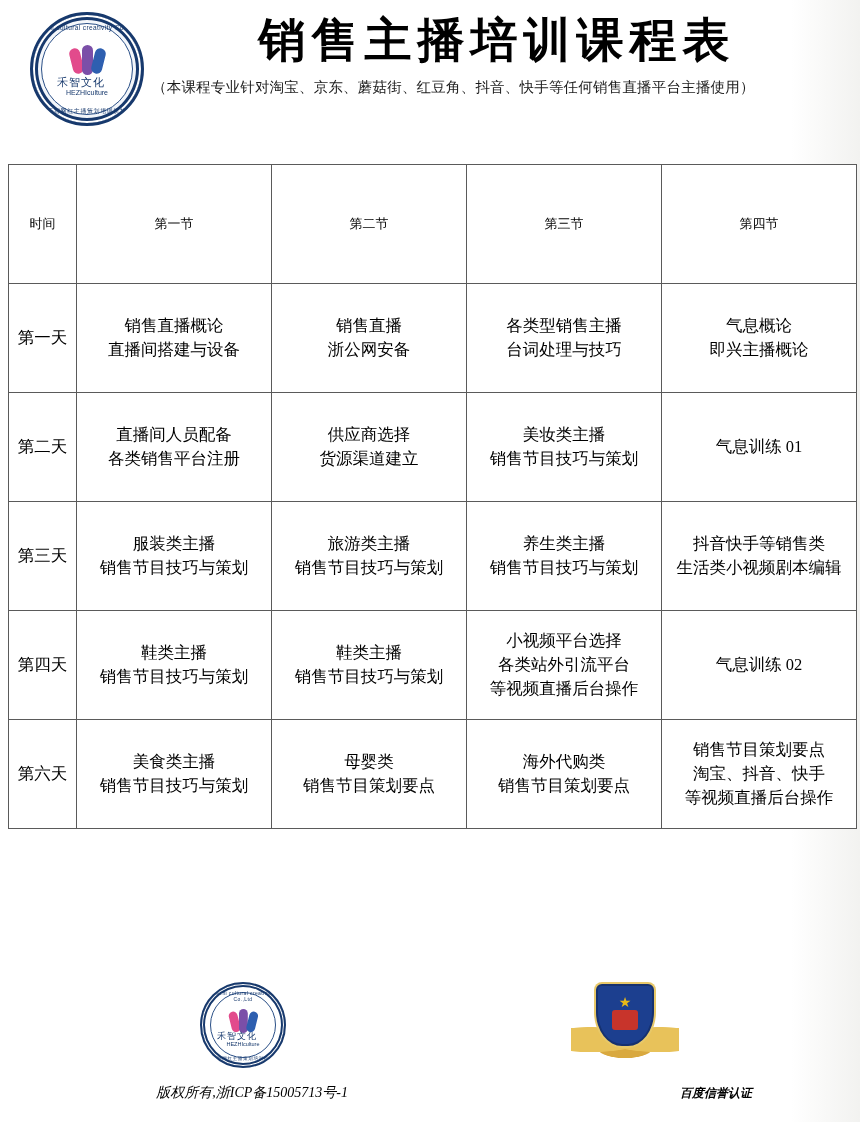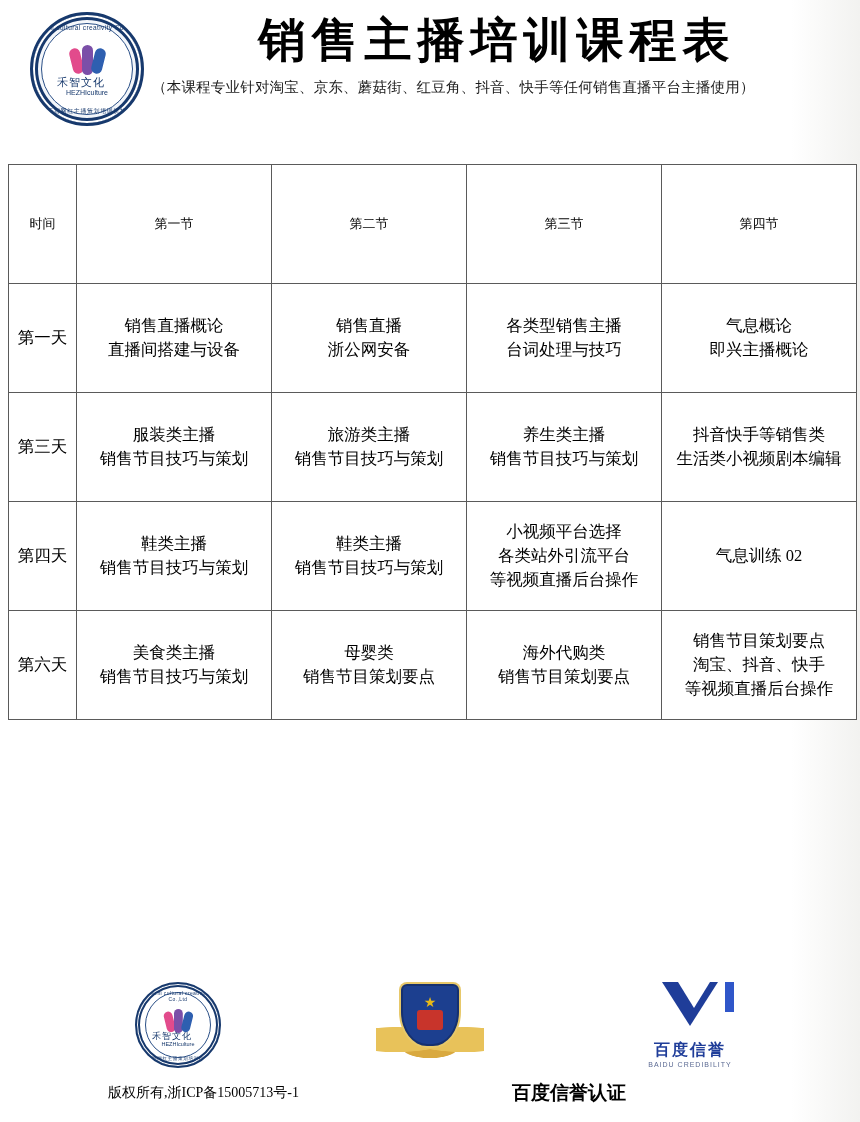--- a/index.html
+++ b/index.html
@@ -314,27 +314,28 @@
   .footer-texts {
     display: flex;
     align-items: center;
     justify-content: space-around;
     height: 46px;
     padding: 0 26px;
     box-sizing: border-box;
   }
   .footer-text {
     width: 240px;
-    text-align: left;
+    text-align: right;
     font-size: 14.5px;
     color: #000000;
+    font-style: italic;
   }
   .footer-text.icp { font-size: 14px; }
   .footer-text.beian { font-weight: bold; font-size: 15.5px; }
-  .footer-text.credit { font-weight: bold; font-size: 19px; }
+  .footer-text.credit { font-weight: bold; font-size: 12px; }
 </style>
 </head>
 <body>
 
 <div class="page">
 
   <div class="header">
     <div class="logo-wrap">
       <div class="seal">
         <div class="seal-inner"></div>
@@ -388,20 +389,38 @@
           <td>
             <span class="cell-line">各类型销售主播</span>
             <span class="cell-line">台词处理与技巧</span>
           </td>
           <td>
             <span class="cell-line">气息概论</span>
             <span class="cell-line">即兴主播概论</span>
           </td>
         </tr>
 
+        <tr>
+          <td class="daycell">第二天</td>
+          <td>
+            <span class="cell-line">直播间人员配备</span>
+            <span class="cell-line">各类销售平台注册</span>
+          </td>
+          <td>
+            <span class="cell-line">供应商选择</span>
+            <span class="cell-line">货源渠道建立</span>
+          </td>
+          <td>
+            <span class="cell-line">美妆类主播</span>
+            <span class="cell-line">销售节目技巧与策划</span>
+          </td>
+          <td>
+            <span class="cell-line">气息训练 01</span>
+          </td>
+        </tr>
 
         <tr>
           <td class="daycell">第三天</td>
           <td>
             <span class="cell-line">服装类主播</span>
             <span class="cell-line">销售节目技巧与策划</span>
           </td>
           <td>
             <span class="cell-line">旅游类主播</span>
             <span class="cell-line">销售节目技巧与策划</span>
@@ -482,29 +501,20 @@
       <div class="badge">
         <div class="police">
           <div class="police-wings"></div>
           <div class="police-shield">
             <div class="police-star">★</div>
             <div class="police-emblem"></div>
           </div>
         </div>
       </div>
 
-      <div class="badge">
-        <div class="baidu-mark">
-          <div class="baidu-v"></div>
-          <div class="baidu-v2"></div>
-          <div class="baidu-bar"></div>
-        </div>
-        <div class="baidu-text">百度信誉</div>
-        <div class="baidu-sub">BAIDU CREDIBILITY</div>
-      </div>
     </div>
 
     <div class="footer-texts">
       <div class="footer-text icp">版权所有,浙ICP备15005713号-1</div>
       <div class="footer-text credit">百度信誉认证</div>
     </div>
   </div>
 
 </div>
 

